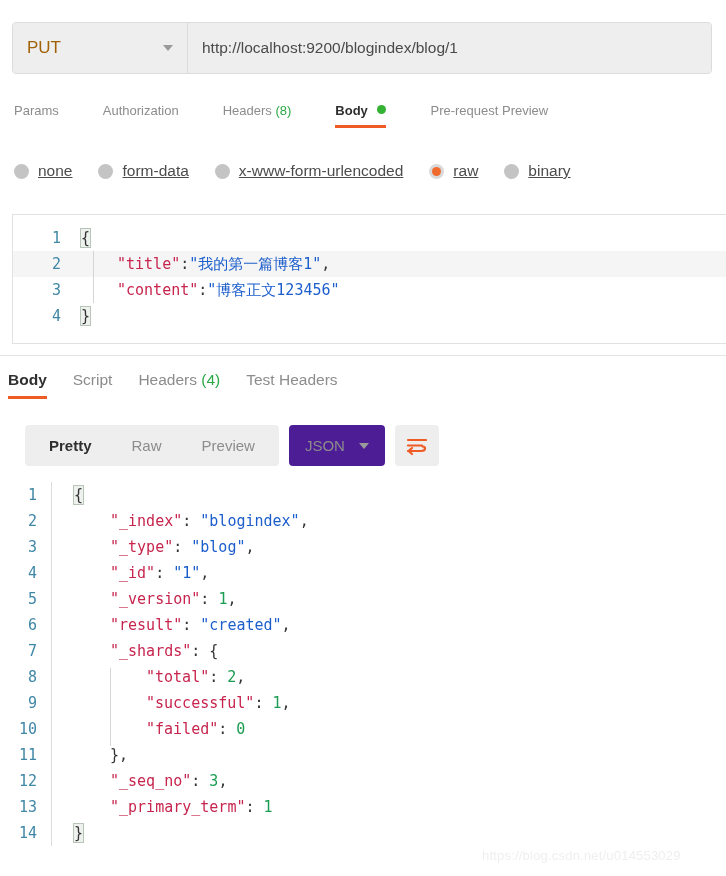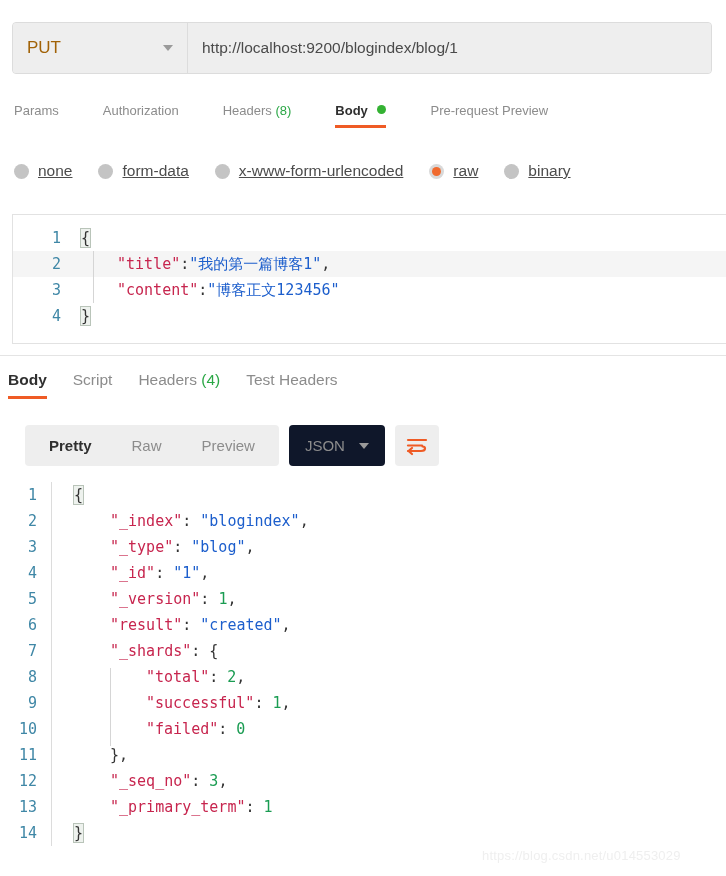--- a/index.html
+++ b/index.html
@@ -272,21 +272,21 @@
     line-height: 41px;
     cursor: pointer;
   }
   .seg-btn.active {
     color: #2f2f2f;
     font-weight: bold;
   }
   .format-select {
     display: flex;
     align-items: center;
-    background: #0f172a;
+    background: #4c1d95;
     border-radius: 4px;
     height: 41px;
     padding: 0 16px;
     margin-left: 10px;
     cursor: pointer;
   }
   .format-label {
     font-size: 15px;
     color: #8c8c8c;
     margin-right: 14px;

